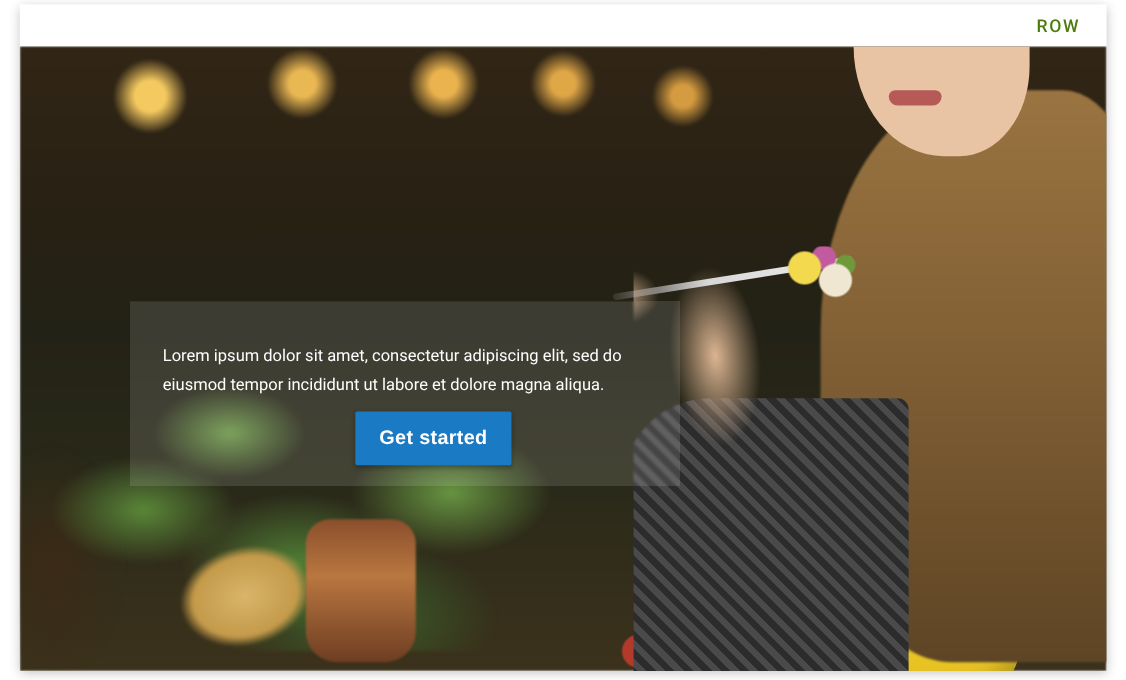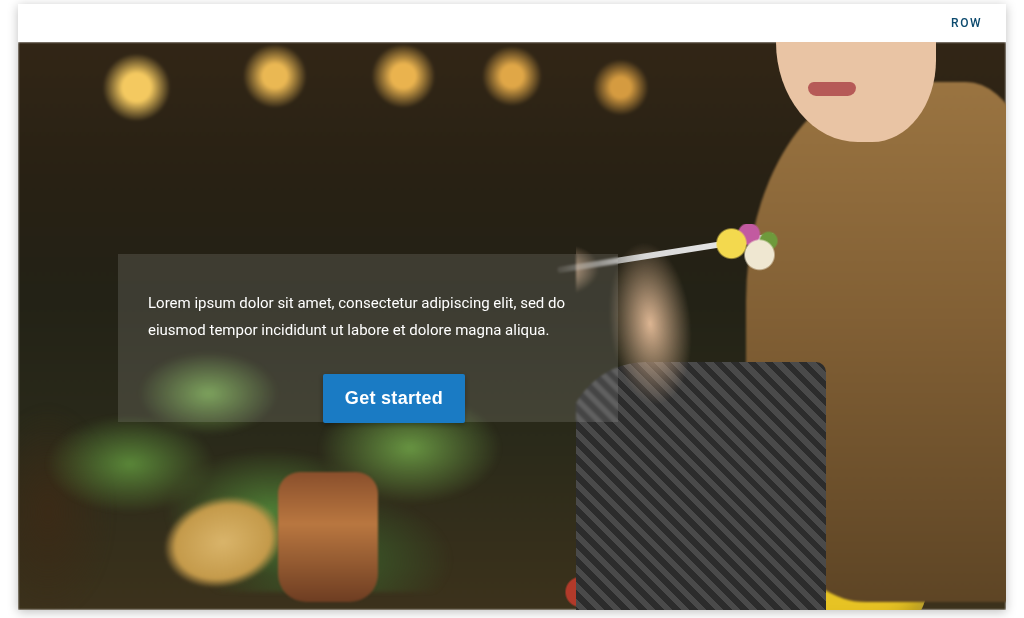--- a/index.html
+++ b/index.html
@@ -21,22 +21,22 @@
     box-shadow: 0 2px 10px rgba(0,0,0,0.25);
   }
   .top-bar {
     height: 38px;
     display: flex;
     justify-content: flex-end;
     align-items: center;
     padding-right: 24px;
   }
   .row-label {
-    color: #0c4a6e;
-    font-size: 12px;
+    color: #4d7c0f;
+    font-size: 16px;
     letter-spacing: 1.5px;
     font-weight: 500;
   }
   .hero {
     position: relative;
     width: 100%;
     height: 568px;
     overflow: hidden;
   }
   .hero-bg {
@@ -151,21 +151,21 @@
       radial-gradient(circle at 78% 30%, #6e9a3c 0 8px, rgba(0,0,0,0) 10px);
   }
   .left-blur{
     position:absolute; left:-40px; top:340px; width:140px; height:260px;
     background: radial-gradient(ellipse 90px 150px at 50% 50%, rgba(60,42,22,0.9), rgba(60,42,22,0) 70%);
     filter: blur(4px);
   }
 
   .overlay-card{
     position:absolute;
-    left:100px; top:212px;
+    left:100px; top:232px;
     width:500px;
     padding: 36px 30px 78px 30px;
     background: rgba(255,255,255,0.12);
     backdrop-filter: blur(1px);
   }
   .overlay-text{
     color:#ffffff;
     font-size:15px;
     line-height:1.8;
     font-weight:400;

